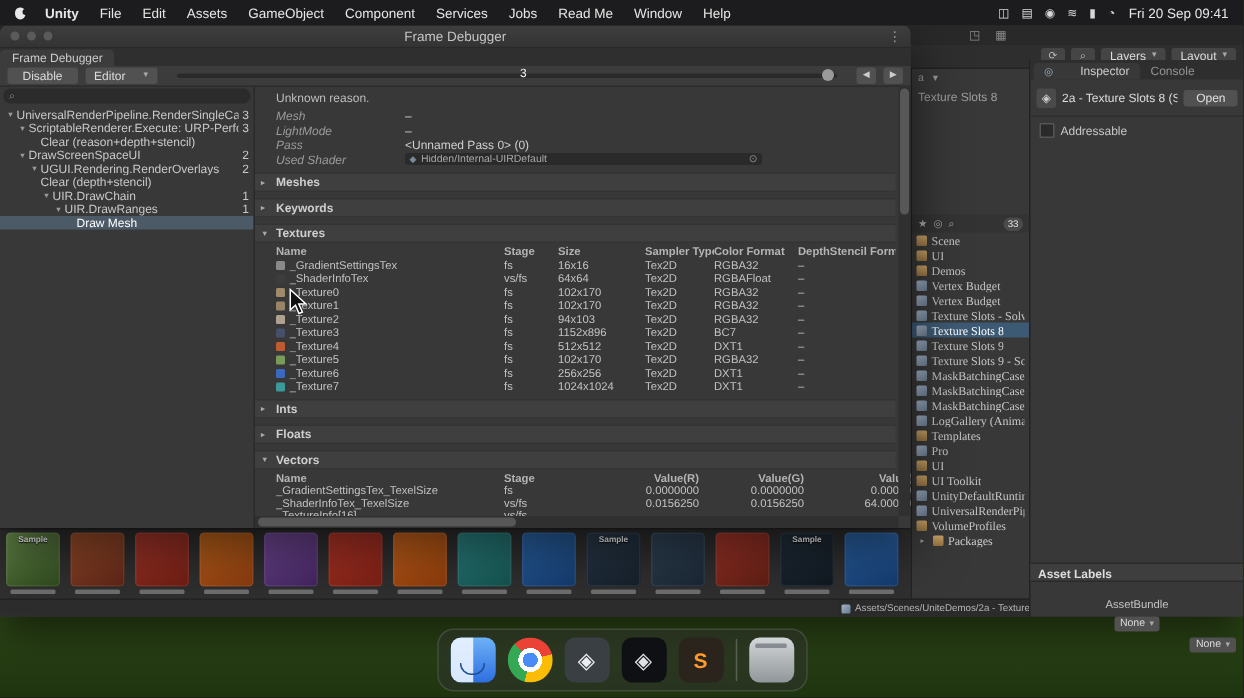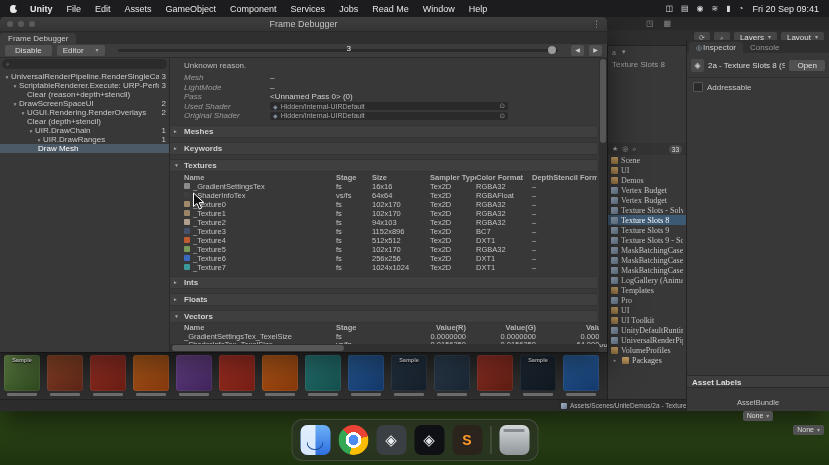--- a/index.html
+++ b/index.html
@@ -45,21 +45,21 @@
   
   .assets-strip{position:absolute;left:0;top:335px;width:607px;height:47px;background:#2f2f2f;border-top:1px solid #242424;box-sizing:border-box;overflow:hidden;}
   .strip-cards{display:flex;gap:5px;padding:2px 0 0 3px;}
   .asset-card{width:38px;flex:none;display:flex;flex-direction:column;align-items:center;}
   .asset-img{width:36px;height:36px;border-radius:3px;position:relative;overflow:hidden;box-shadow:inset 0 0 0 1px rgba(255,255,255,.08);}
   .asset-cap{position:absolute;top:2px;left:0;right:0;text-align:center;color:#fff;font-size:5.5px;font-weight:bold;text-shadow:0 1px 1px #000;}
   .asset-lbl{width:30px;height:3px;background:#6f6f6f;border-radius:1px;margin-top:2px;}
   
   .inspector{position:absolute;left:686px;top:23px;width:143px;height:371px;background:#383838;border-left:1px solid #232323;box-sizing:border-box;}
   .insp-tabs{height:13px;background:#2e2e2e;display:flex;align-items:flex-end;padding-left:2px;}
-  .insp-tab{padding:1px 7px;font-size:8px;color:#ccc;background:#383838;border-radius:3px 3px 0 0;display:flex;gap:1px;align-items:center;}
+  .insp-tab{padding:1px 7px;font-size:8px;color:#ccc;background:#383838;border-radius:3px 3px 0 0;display:flex;gap:18px;align-items:center;}
   .insp-tab .tab-ic{font-size:7px;color:#9fb6c8;}
   .insp-tab.inactive{background:transparent;color:#949494;}
   .insp-header{height:24px;display:flex;align-items:center;gap:4px;padding:0 4px;border-bottom:1px solid #2e2e2e;}
   .insp-cube{width:13px;height:13px;background:#4a4a4a;border-radius:2px;color:#cfcfcf;font-size:8px;display:flex;align-items:center;justify-content:center;flex:none;}
   .insp-title{font-size:8px;color:#ddd;flex:1;white-space:nowrap;overflow:hidden;}
   .open-btn{background:#515151;border-radius:2px;color:#e0e0e0;font-size:8px;padding:1px 8px;flex:none;}
   .addr-row{display:flex;align-items:center;gap:4px;padding:4px 6px;}
   .checkbox{width:8px;height:8px;background:#2a2a2a;border:1px solid #555;border-radius:1px;flex:none;}
   .addr-label{font-size:8px;color:#c8c8c8;}
   .asset-labels-hdr{position:absolute;left:0;right:0;top:335px;height:13px;background:#3e3e3e;border-top:1px solid #2a2a2a;border-bottom:1px solid #2a2a2a;font-size:8px;font-weight:bold;color:#ddd;line-height:13px;padding:0 5px;box-sizing:border-box;}
@@ -467,21 +467,21 @@
             <div class="fd-tree-row" style="padding-left: 27px;">
               <div class="tw">▼</div>
               <div class="tl">UIR.DrawChain</div>
               <div class="tc">1</div>
             </div>
             <div class="fd-tree-row" style="padding-left: 35px;">
               <div class="tw">▼</div>
               <div class="tl">UIR.DrawRanges</div>
               <div class="tc">1</div>
             </div>
-            <div class="fd-tree-row sel" style="padding-left: 30px;">
+            <div class="fd-tree-row sel" style="padding-left: 43px;">
               <div class="tw"></div>
               <div class="tl">Draw Mesh</div>
             </div>
           </div>
       </div>
       <div class="fd-detail">
         <div class="fd-reason">Unknown reason.</div>
         <div>
             <div class="prop-row">
               <div class="pl">Mesh</div>
@@ -490,28 +490,20 @@
             <div class="prop-row">
               <div class="pl">LightMode</div>
               <div class="pv">–</div>
             </div>
             <div class="prop-row">
               <div class="pl">Pass</div>
               <div class="pv">&lt;Unnamed Pass 0&gt; (0)</div>
             </div>
             <div class="prop-row">
               <div class="pl">Used Shader</div>
-              <div class="pfield">
-                <div class="pfi">◆</div>
-                <div class="pft">Hidden/Internal-UIRDefault</div>
-                <div class="pfo">⊙</div>
-              </div>
-            </div>
-            <div class="prop-row">
-              <div class="pl">Original Shader</div>
               <div class="pfield">
                 <div class="pfi">◆</div>
                 <div class="pft">Hidden/Internal-UIRDefault</div>
                 <div class="pfo">⊙</div>
               </div>
             </div>
           </div>
         <div class="section-hdr">
             <span class="sarr">▸</span>
             <span>Meshes</span>

